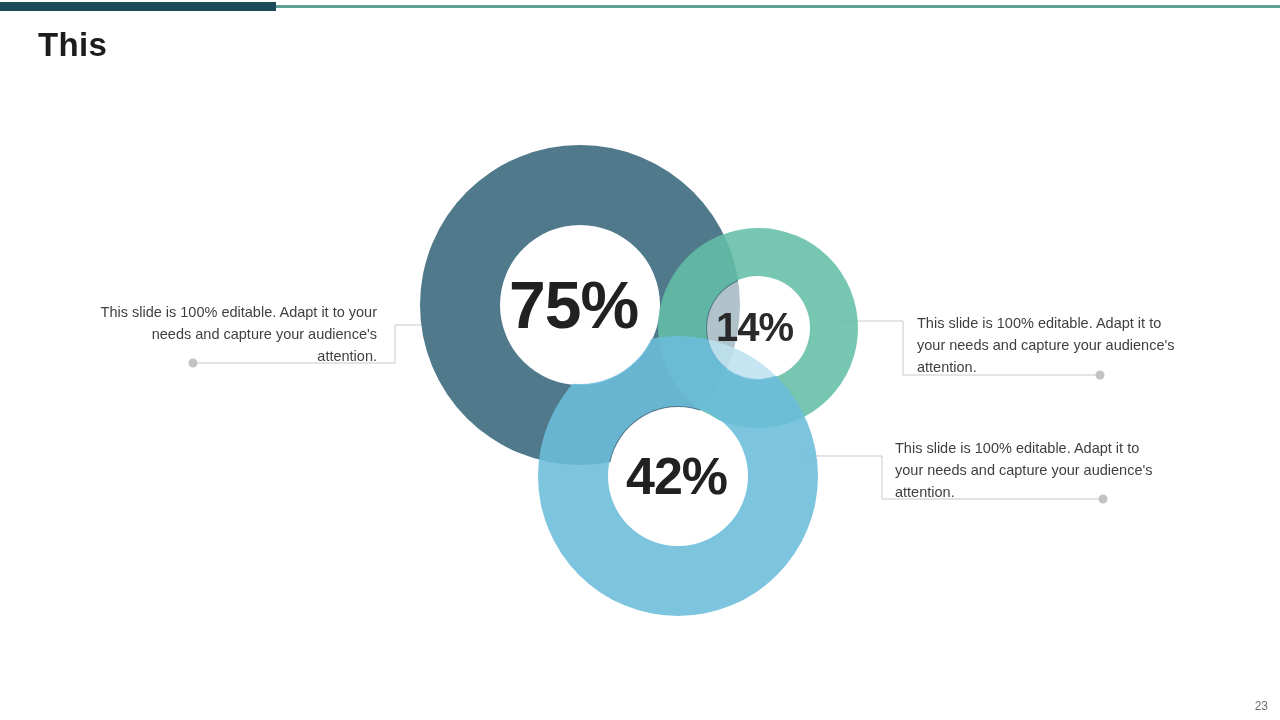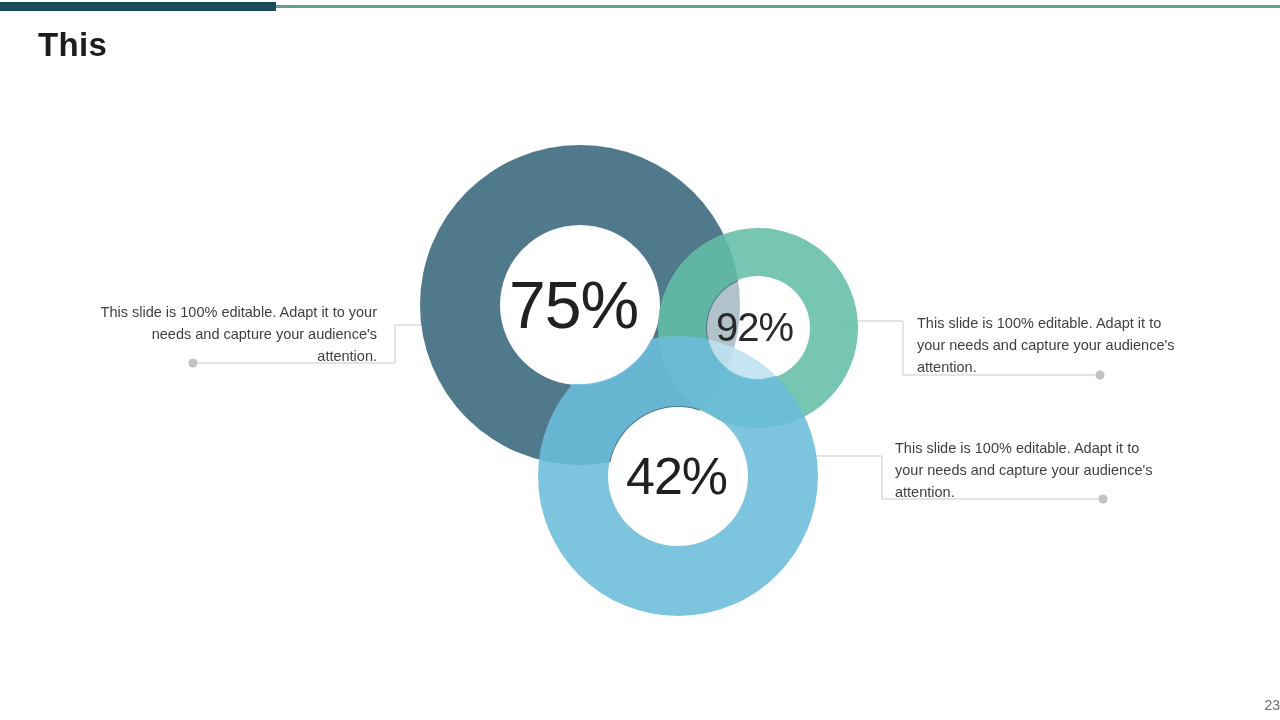--- a/index.html
+++ b/index.html
@@ -81,21 +81,21 @@
   #callout-right-bottom-text {
     left: 895px;
     top: 437px;
     width: 258px;
     text-align: left;
   }
 
   
   .pct-label {
     position: absolute;
-    font-weight: normal;
+    font-weight: bold;
     color: #212121;
     letter-spacing: -1px;
     white-space: nowrap;
   }
   #pct-75 {
     left: 509px;
     top: 272px;
     font-size: 66px;
     line-height: 66px;
   }
@@ -109,23 +109,23 @@
   #pct-35 {
     left: 626px;
     top: 450px;
     font-size: 52px;
     line-height: 52px;
   }
 
   
   #page-number {
     position: absolute;
-    right: 0;
+    right: 12px;
     bottom: 7px;
-    font-size: 14px;
+    font-size: 12px;
     color: #6d6d6d;
   }
 </style>
 </head>
 <body>
 
 <div id="top-bar-wrap">
   <div id="top-bar-dark"></div>
   <div id="top-bar-light"></div>
 </div>
@@ -167,20 +167,20 @@
 
     <circle cx="580" cy="305" r="79" fill="#ffffff"></circle>
 
     <circle cx="758" cy="328" r="51" fill="#ffffff" opacity="0.55"></circle>
 
     <circle cx="678" cy="476" r="69" fill="#ffffff"></circle>
   </svg>
 </div>
 
 <div class="pct-label" id="pct-75">75%</div>
-<div class="pct-label" id="pct-25">92%</div>
+<div class="pct-label" id="pct-25">14%</div>
 <div class="pct-label" id="pct-35">42%</div>
 
 <div class="callout-text" id="callout-left-text">This slide is 100% editable. Adapt it to your needs and capture your audience's attention.</div>
 <div class="callout-text" id="callout-right-top-text">This slide is 100% editable. Adapt it to your needs and capture your audience's attention.</div>
 <div class="callout-text" id="callout-right-bottom-text">This slide is 100% editable. Adapt it to your needs and capture your audience's attention.</div>
 
 <div id="page-number">23</div>
 
 </body></html>

